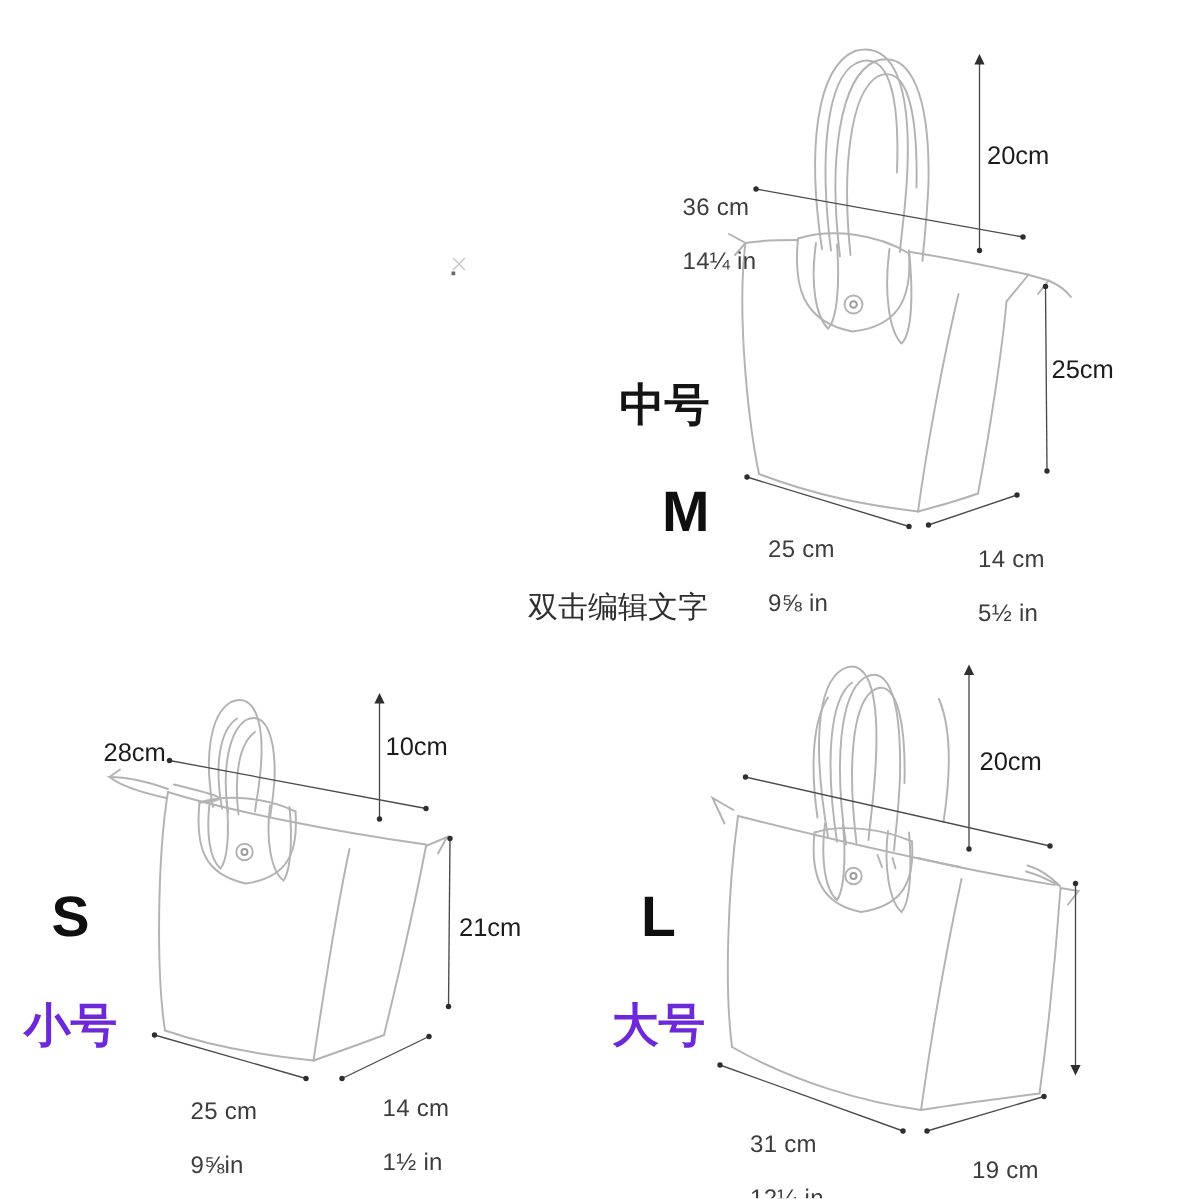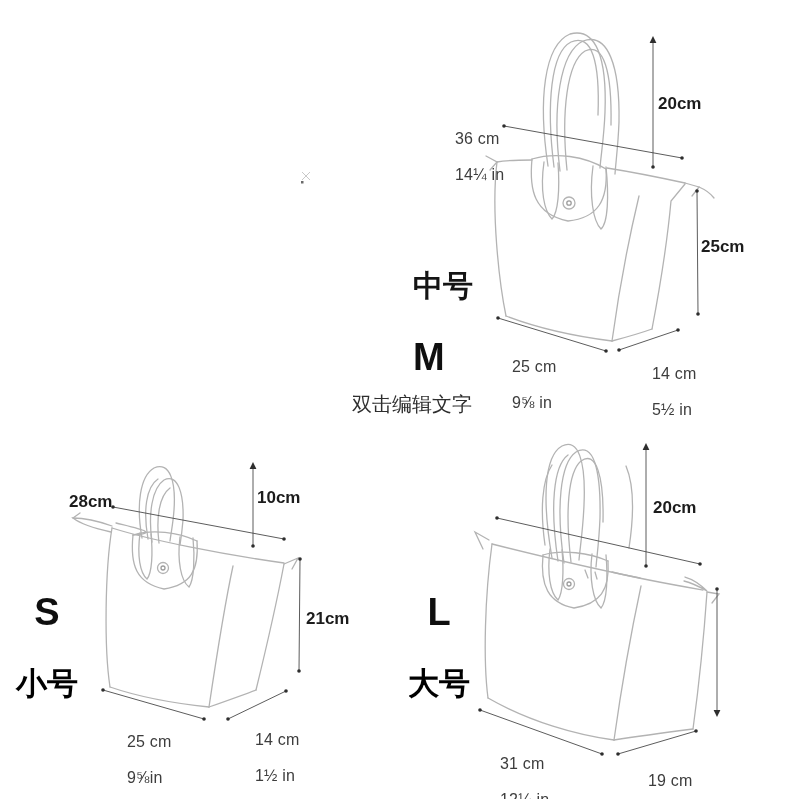--- a/index.html
+++ b/index.html
@@ -3,23 +3,23 @@
 <meta charset="utf-8">
 <style>
   html,body{margin:0;padding:0;background:#fff;}
   .canvas{
     position:relative;width:800px;height:799px;background:#ffffff;overflow:hidden;
     font-family:"Liberation Sans","DejaVu Sans",sans-serif;
   }
   .art{position:absolute;left:0;top:0;}
   .txt{position:absolute;white-space:pre;}
   .dim-sm{font-size:16px;line-height:12px;color:#3d3d3d;letter-spacing:0.2px;}
-  .dim-lg{font-size:17px;line-height:18px;color:#1c1c1c;font-weight:bold;}
+  .dim-lg{font-size:17px;line-height:18px;color:#1c1c1c;}
   .code{font-size:38px;font-weight:bold;color:#0f0f0f;line-height:38px;}
-  .cn{font-size:31px;font-weight:600;color:#000000;line-height:34px;}
+  .cn{font-size:31px;font-weight:600;color:#6d28d9;line-height:34px;}
   .cn-m{font-size:30px;font-weight:600;color:#141414;line-height:32px;}
   .hint{font-size:20px;color:#2e2e2e;cursor:text;}
 </style>
 </head>
 <body>
 
 <div class="canvas">
 
   <svg class="art" width="800" height="799" viewBox="0 0 800 799">
 
@@ -184,21 +184,21 @@
   <div class="txt dim-lg" style="left:658px;top:95px">20cm</div>
   <div class="txt dim-lg" style="left:701px;top:238px">25cm</div>
   <div class="txt dim-sm" style="left:512px;top:337px">
     <div>25 cm</div>
     <div>9⅝ in</div>
   </div>
   <div class="txt dim-sm" style="left:652px;top:344px">
     <div>14 cm</div>
     <div>5½ in</div>
   </div>
-  <div class="txt" style="left:413px;top:234px;text-align:left">
+  <div class="txt" style="left:413px;top:219px;text-align:right">
     <div class="cn-m">中号</div>
     <div class="code">M</div>
   </div>
 
   <div class="txt hint" style="left:352px;top:391px">双击编辑文字</div>
 
   <div class="txt dim-lg" style="left:69px;top:493px">28cm</div>
   <div class="txt dim-lg" style="left:257px;top:489px">10cm</div>
   <div class="txt dim-lg" style="left:306px;top:610px">21cm</div>
   <div class="txt dim-sm" style="left:127px;top:712px">

